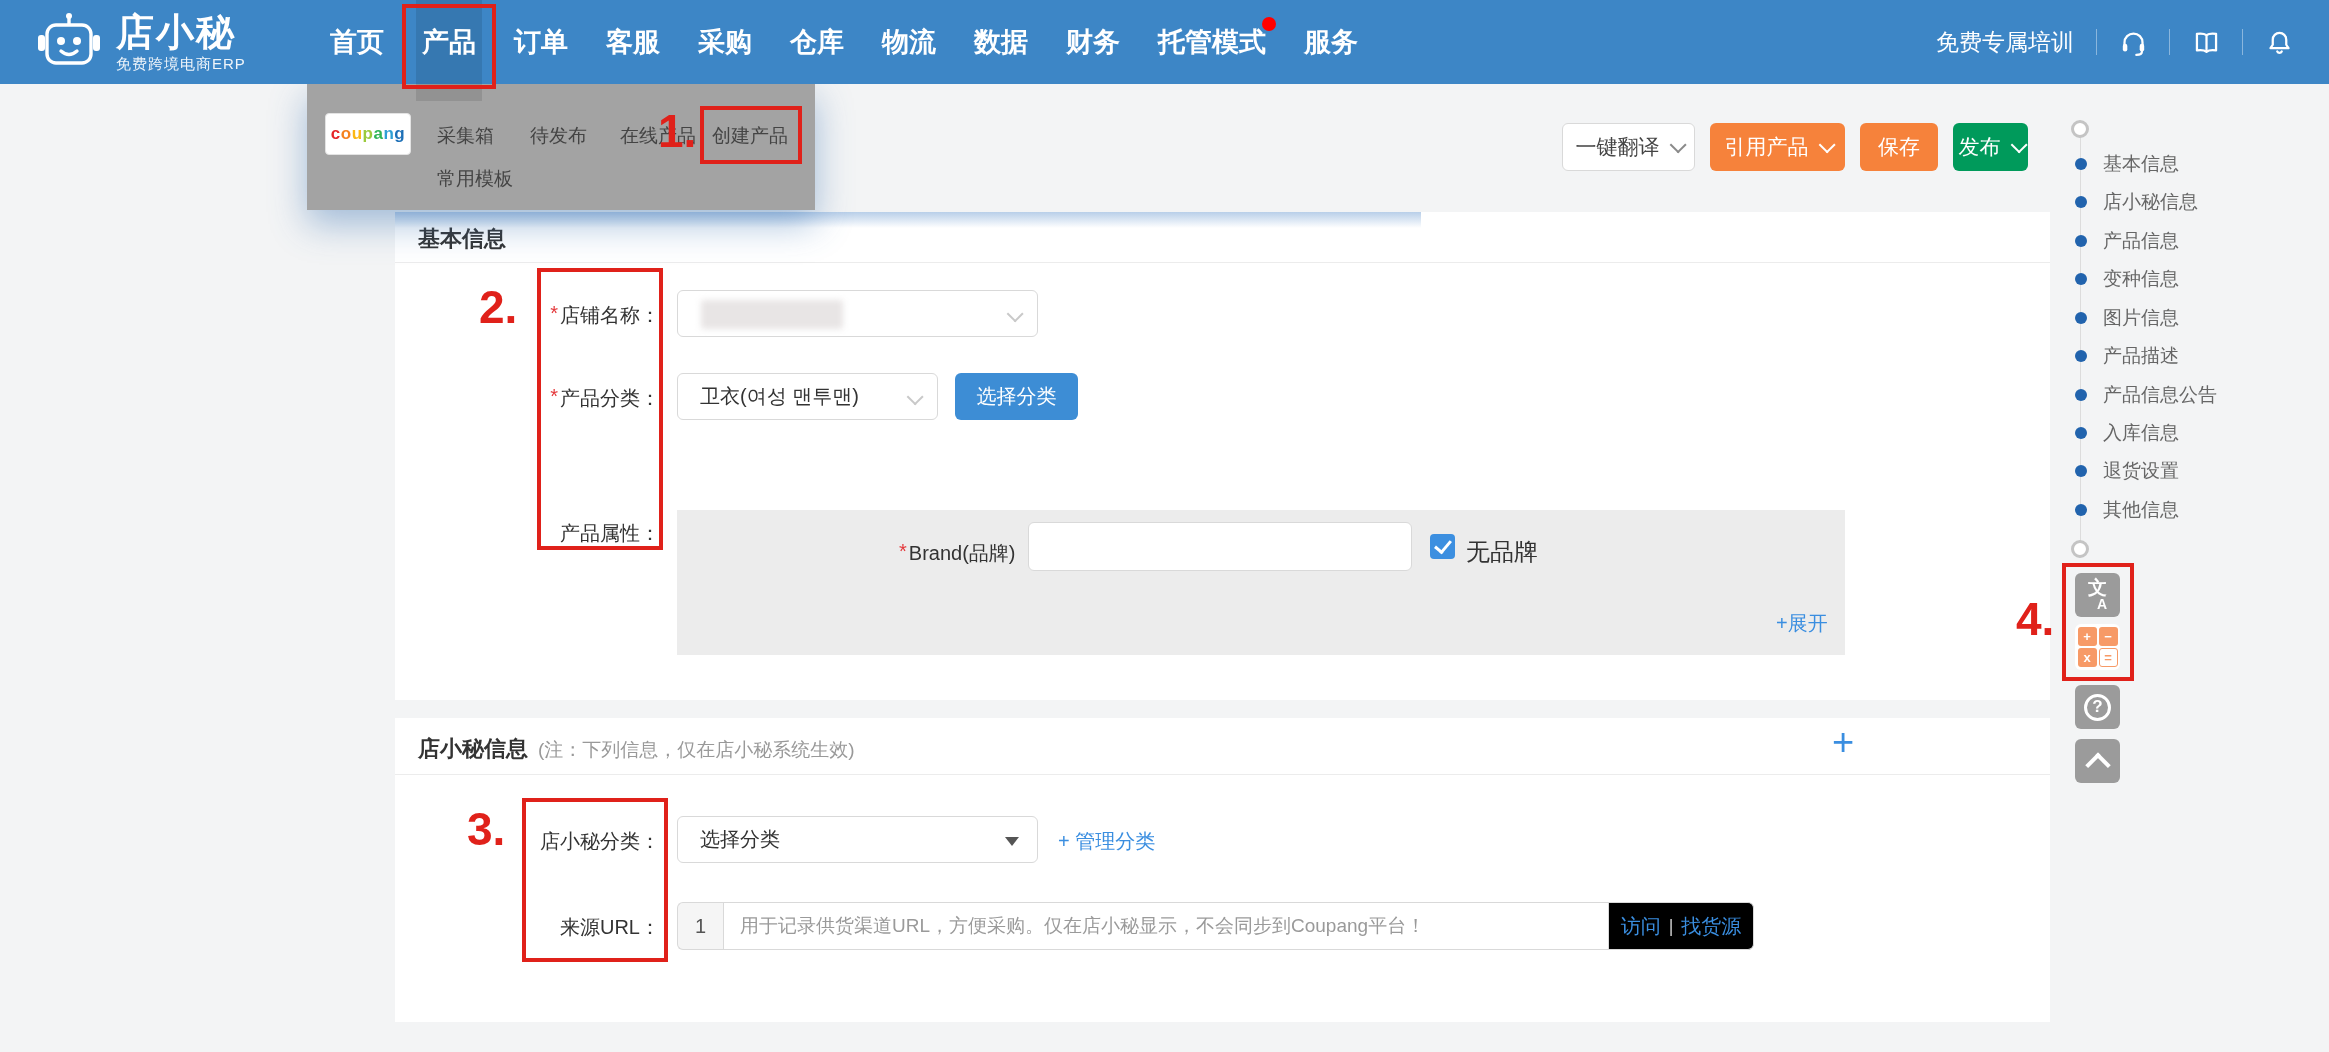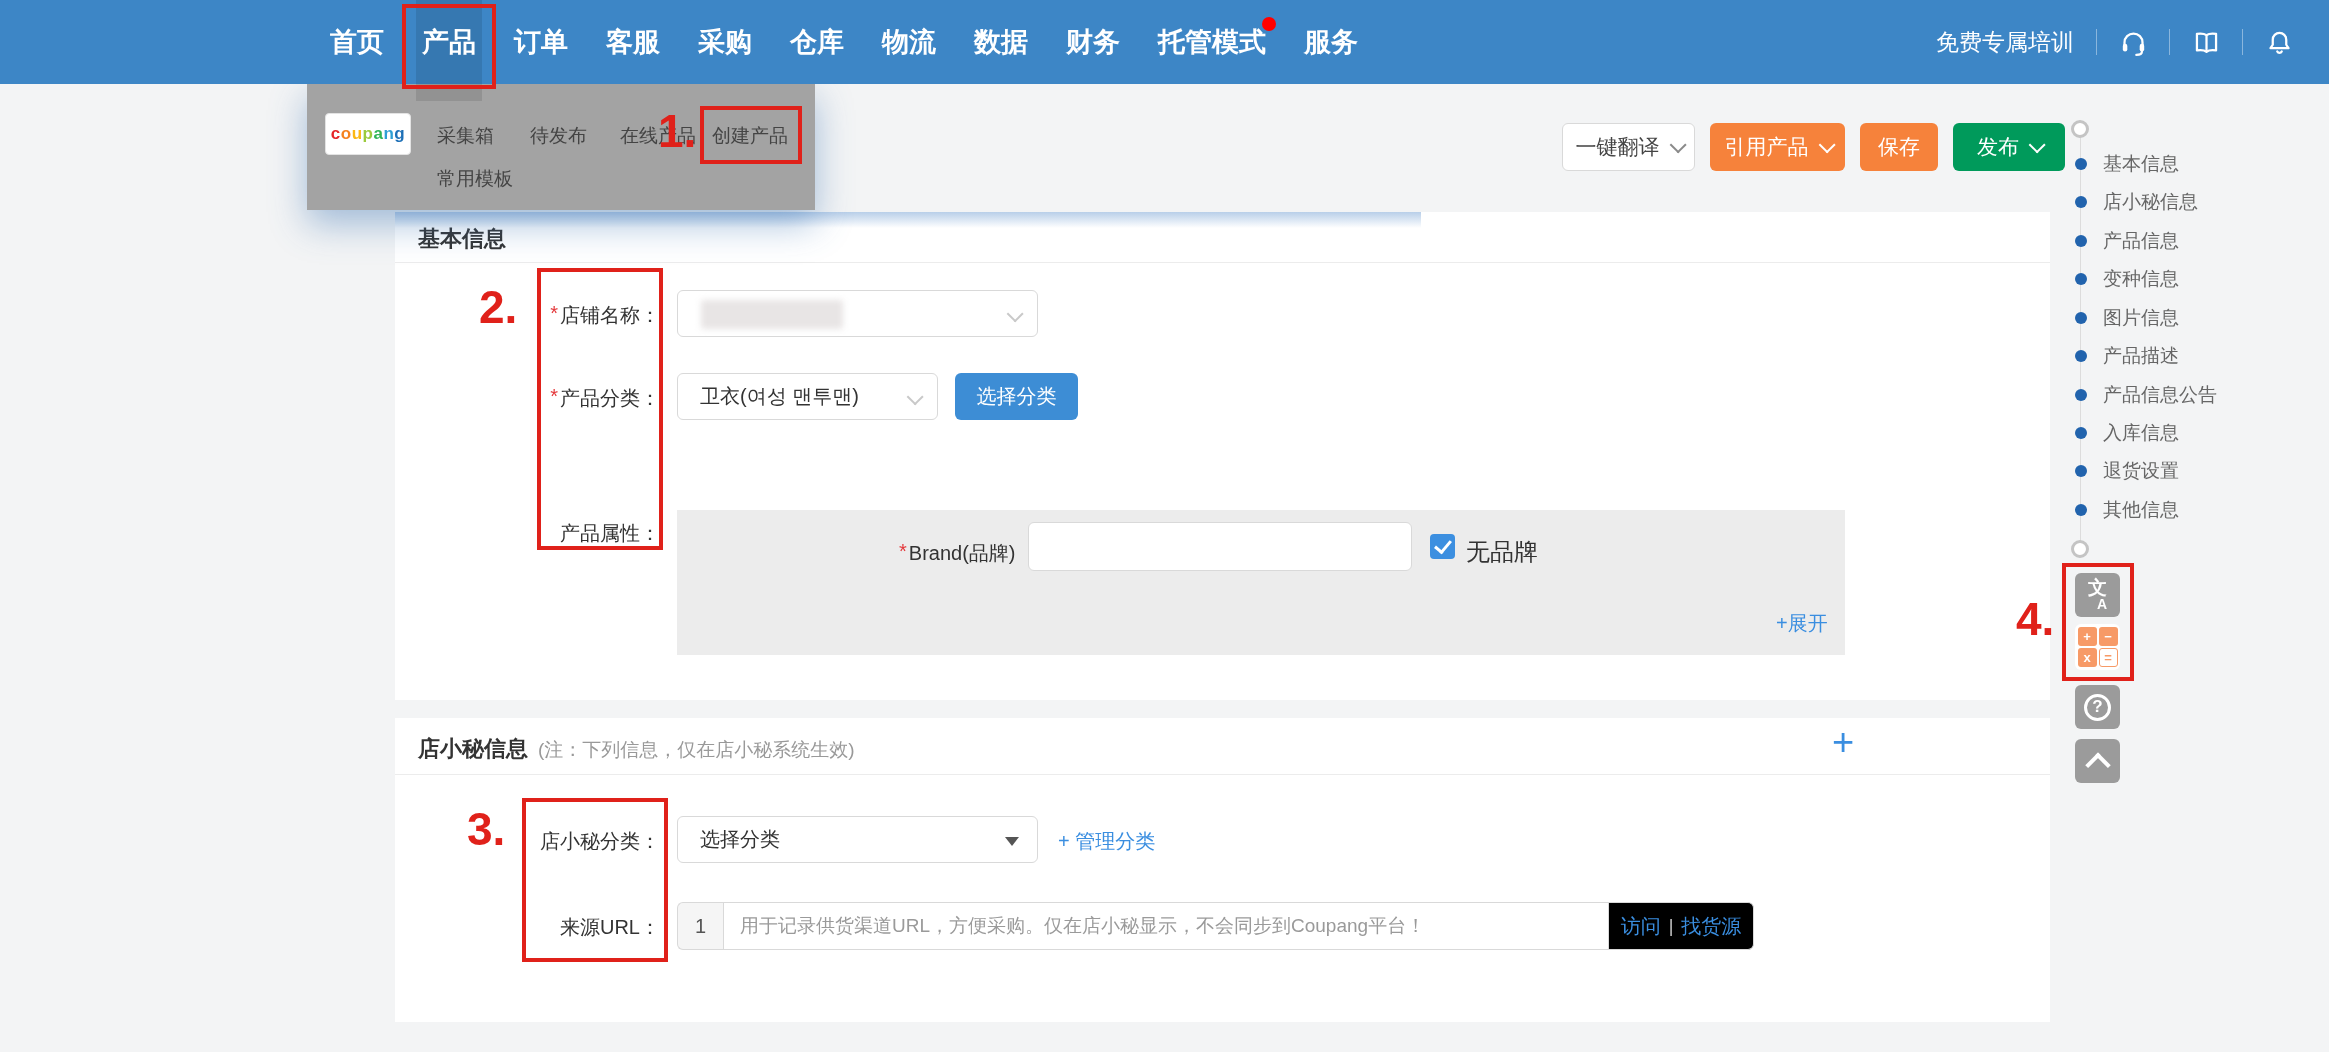--- a/index.html
+++ b/index.html
@@ -36,21 +36,21 @@
   .dd-row2{top:82px;}
   .dd-create-box{position:absolute;left:393px;top:22px;width:102px;height:58px;border:4px solid #e0211a;box-sizing:border-box;pointer-events:none;}
   
   .step-num{position:absolute;color:#e0211a;font-size:46px;font-weight:800;z-index:40;font-family:"Liberation Sans",sans-serif;}
   .red-box{position:absolute;border:4px solid #e0211a;box-sizing:border-box;z-index:40;pointer-events:none;}
   
   .btn{position:absolute;top:123px;height:48px;border-radius:6px;font-size:21px;display:flex;align-items:center;justify-content:center;gap:10px;cursor:pointer;box-sizing:border-box;white-space:nowrap;}
   .btn-translate{left:1562px;width:133px;background:#fff;border:1px solid #d9d9d9;color:#444;}
   .btn-reference{left:1710px;width:135px;background:#f6823b;color:#fff;}
   .btn-save{left:1860px;width:78px;background:#f6823b;color:#fff;}
-  .btn-publish{left:1953px;width:112px;background:#009a5b;color:#fff;}
+  .btn-publish{left:1953px;width:75px;background:#009a5b;color:#fff;}
   .chev{display:inline-block;width:10px;height:10px;border-right:2px solid #8a8a8a;border-bottom:2px solid #8a8a8a;transform:rotate(45deg) translateY(-3px);}
   .chev.white{border-color:#fff;}
   .chev.light{border-color:#c9c9c9;}
   
   .card{position:absolute;left:395px;width:1655px;background:#fff;}
   .card1{top:212px;height:488px;}
   .card1::before{content:"";position:absolute;left:0;top:0;width:62%;height:16px;
     background:linear-gradient(to bottom,rgba(98,148,205,.45),rgba(98,148,205,0));}
   .card2{top:718px;height:304px;}
   .card-title{position:absolute;left:23px;font-size:22px;font-weight:700;color:#333;}
@@ -98,20 +98,40 @@
   .calc-cell.eq{background:#fff;border:1px solid #f79a67;color:#f79a67;box-sizing:border-box;}
   .fb-help{top:685px;}
   .help-ring{width:27px;height:27px;border:3px solid #fff;border-radius:50%;display:flex;align-items:center;justify-content:center;font-size:17px;font-weight:700;box-sizing:border-box;}
   .fb-top{top:739px;}
   .up-chev{width:14px;height:14px;border-left:4px solid #fff;border-top:4px solid #fff;transform:rotate(45deg) translate(3px,3px);}
 </style>
 </head>
 <body>
 
 <div class="navbar">
+  <div class="logo">
+    <span>
+      <svg width="66" height="58" viewBox="0 0 66 58">
+        <g stroke="#fff" fill="none" stroke-width="3.4" stroke-linecap="round">
+          <line x1="33" y1="5" x2="33" y2="12"></line>
+          <circle cx="33" cy="4" r="3" fill="#fff" stroke="none"></circle>
+          <rect x="11" y="13" width="44" height="38" rx="9"></rect>
+          <path d="M25 39 Q33 46 41 39"></path>
+        </g>
+        <rect x="2" y="23" width="7" height="16" rx="3" fill="#fff"></rect>
+        <rect x="57" y="23" width="7" height="16" rx="3" fill="#fff"></rect>
+        <circle cx="25" cy="29" r="4" fill="#fff"></circle>
+        <circle cx="41" cy="29" r="4" fill="#fff"></circle>
+      </svg>
+    </span>
+    <span class="logo-text">
+      <div class="logo-title">店小秘</div>
+      <div class="logo-sub">免费跨境电商ERP</div>
+    </span>
+  </div>
 
   <div class="nav-items">
     <div class="nav-item">首页</div>
     <div class="nav-item active">
       <span>产品</span>
       <span class="nav-annot-box"></span>
     </div>
     <div class="nav-item">订单</div>
     <div class="nav-item">客服</div>
     <div class="nav-item">采购</div>

